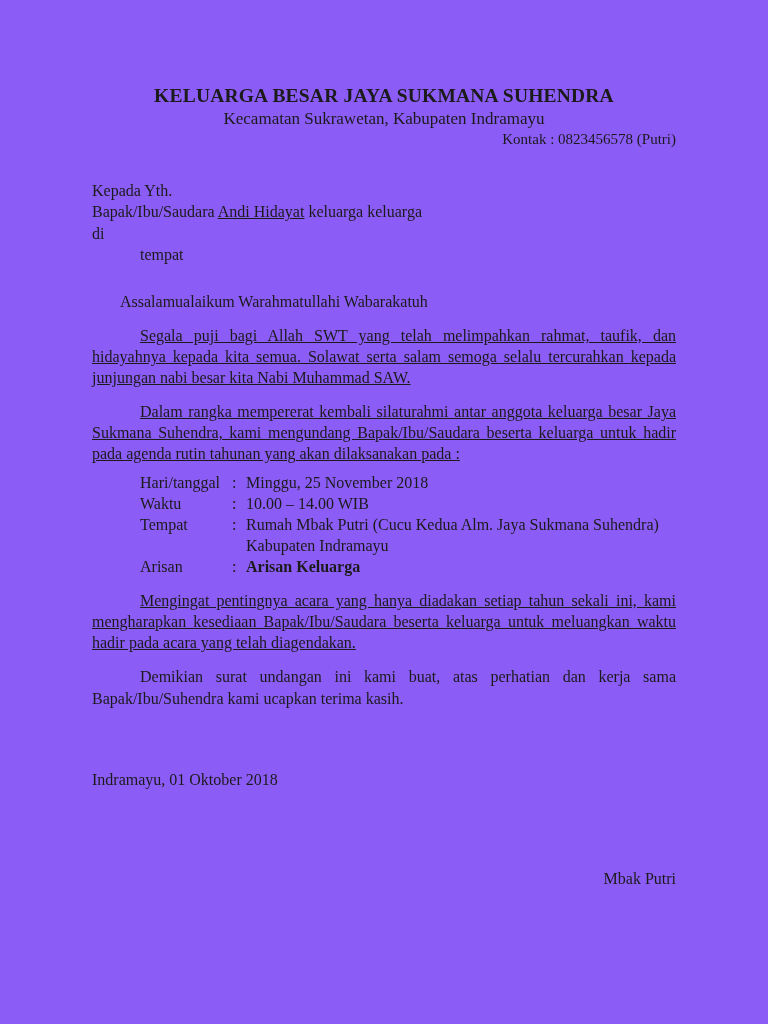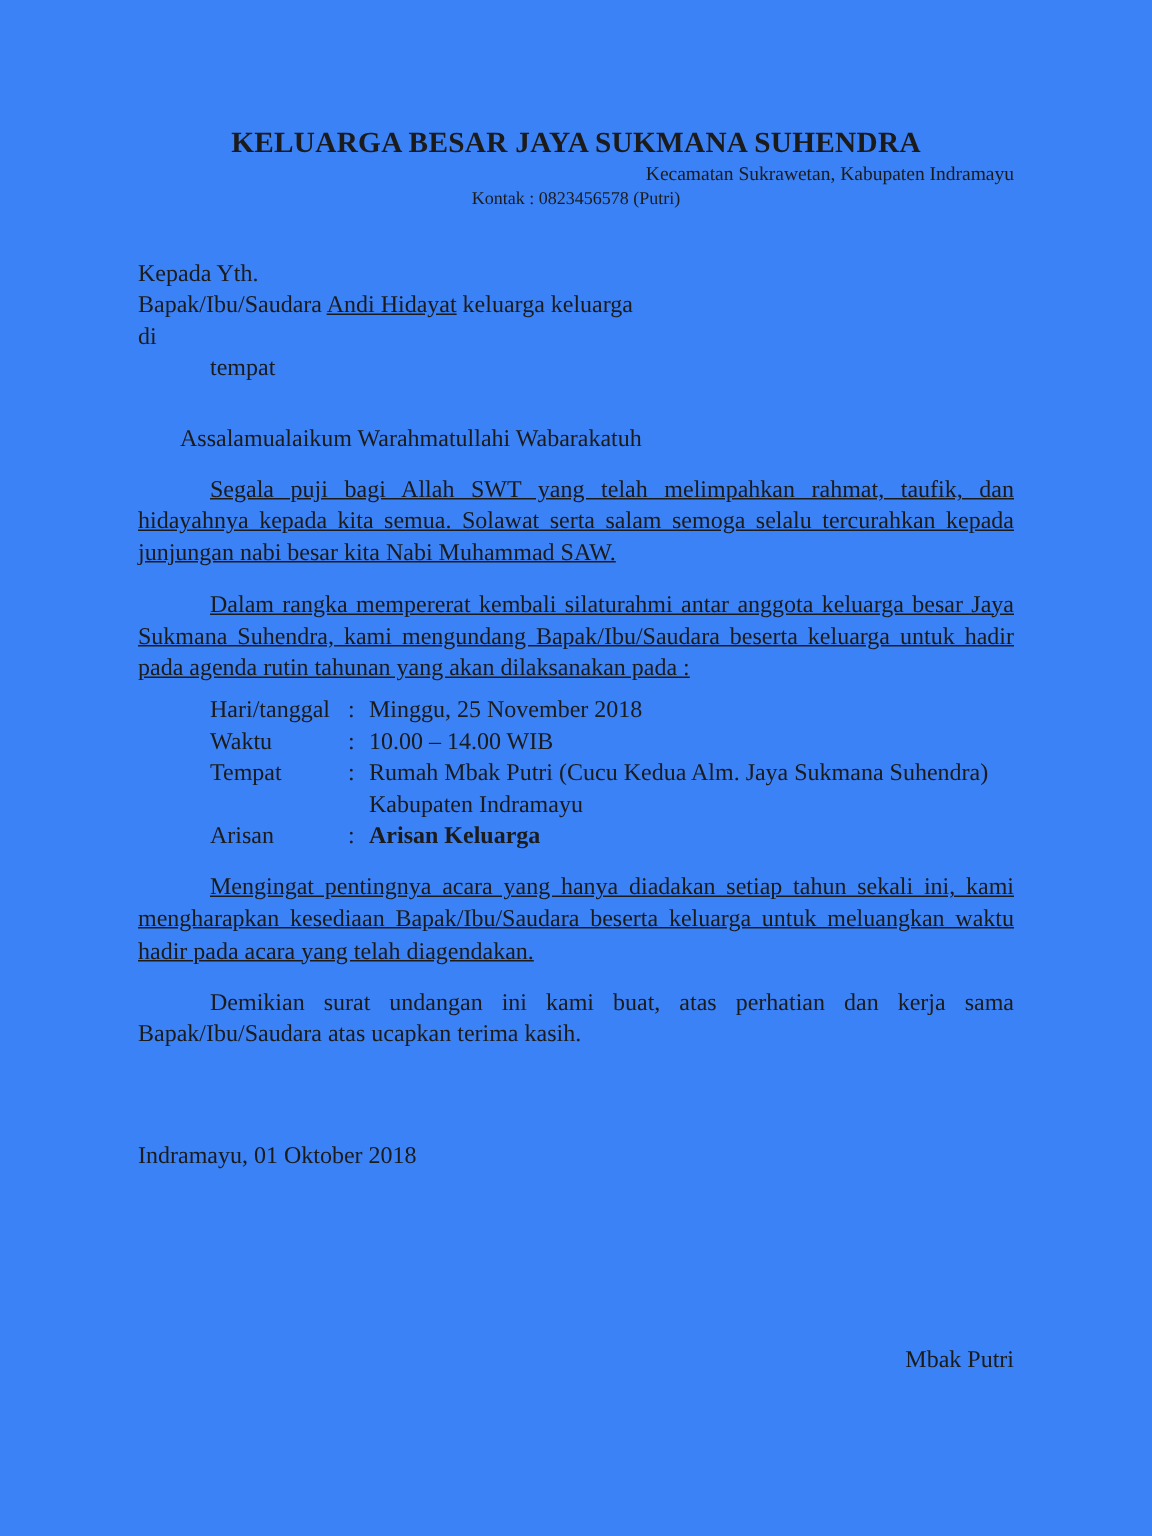--- a/index.html
+++ b/index.html
@@ -5,44 +5,44 @@
   html, body {
     margin: 0;
     padding: 0;
     background: #e9e9e9;
   }
   .page {
     position: relative;
     width: 768px;
     height: 1024px;
     margin: 0 auto;
-    background: #3b82f6;
+    background: #8b5cf6;
     box-sizing: border-box;
     padding: 84px 92px 0 92px;
     font-family: "Liberation Serif", "DejaVu Serif", serif;
     font-size: 16px;
     line-height: 1.32;
     color: #1b1b1b;
     overflow: hidden;
   }
   .letter-header { text-align: center; }
   .letter-title {
     font-size: 19.5px;
     font-weight: bold;
     letter-spacing: 0.2px;
     line-height: 1.25;
   }
   .letter-subtitle {
-    font-size: 13px;
+    font-size: 17px;
+    line-height: 1.25;
+  }
+  .letter-contact {
+    font-size: 15px;
     line-height: 1.25;
     text-align: right;
-  }
-  .letter-contact {
-    font-size: 12px;
-    line-height: 1.25;
   }
   .recipient { margin-top: 32px; }
   .recipient-name { text-decoration: underline; }
   .recipient-place { padding-left: 48px; }
   .salutation { margin-top: 26px; margin-left: 28px; }
   .para {
     text-align: justify;
     text-indent: 48px;
     margin-top: 13px;
     text-decoration: underline;
@@ -66,21 +66,21 @@
   .detail-value.bold { font-weight: bold; }
   .detail-wrap-justify {
     text-align: justify;
     text-align-last: justify;
   }
   .date-line {
     margin-top: 60px;
     text-align: left;
   }
   .signature-name {
-    margin-top: 115px;
+    margin-top: 78px;
     text-align: right;
   }
 </style>
 </head>
 <body>
 
 <div class="page">
 
   <div class="letter-header">
     <div class="letter-title">KELUARGA BESAR JAYA SUKMANA SUHENDRA</div>
@@ -124,20 +124,20 @@
       <div class="detail-label">Arisan</div>
       <div class="detail-sep">:</div>
       <div class="detail-value bold">Arisan Keluarga</div>
     </div>
   </div>
 
   <div class="para">Mengingat pentingnya acara yang hanya diadakan setiap tahun sekali ini, kami mengharapkan kesediaan Bapak/Ibu/Saudara beserta keluarga untuk meluangkan waktu hadir pada acara yang telah diagendakan.</div>
 
   <div class="para-split">
     <div class="first-line">Demikian surat undangan ini kami buat, atas perhatian dan kerja sama</div>
-    <div>Bapak/Ibu/Saudara  atas ucapkan terima kasih.</div>
+    <div>Bapak/Ibu/Suhendra  kami ucapkan terima kasih.</div>
   </div>
 
   <div class="date-line">Indramayu, 01 Oktober 2018</div>
 
   <div class="signature-name">Mbak Putri</div>
 
 </div>
 
 </body></html>

